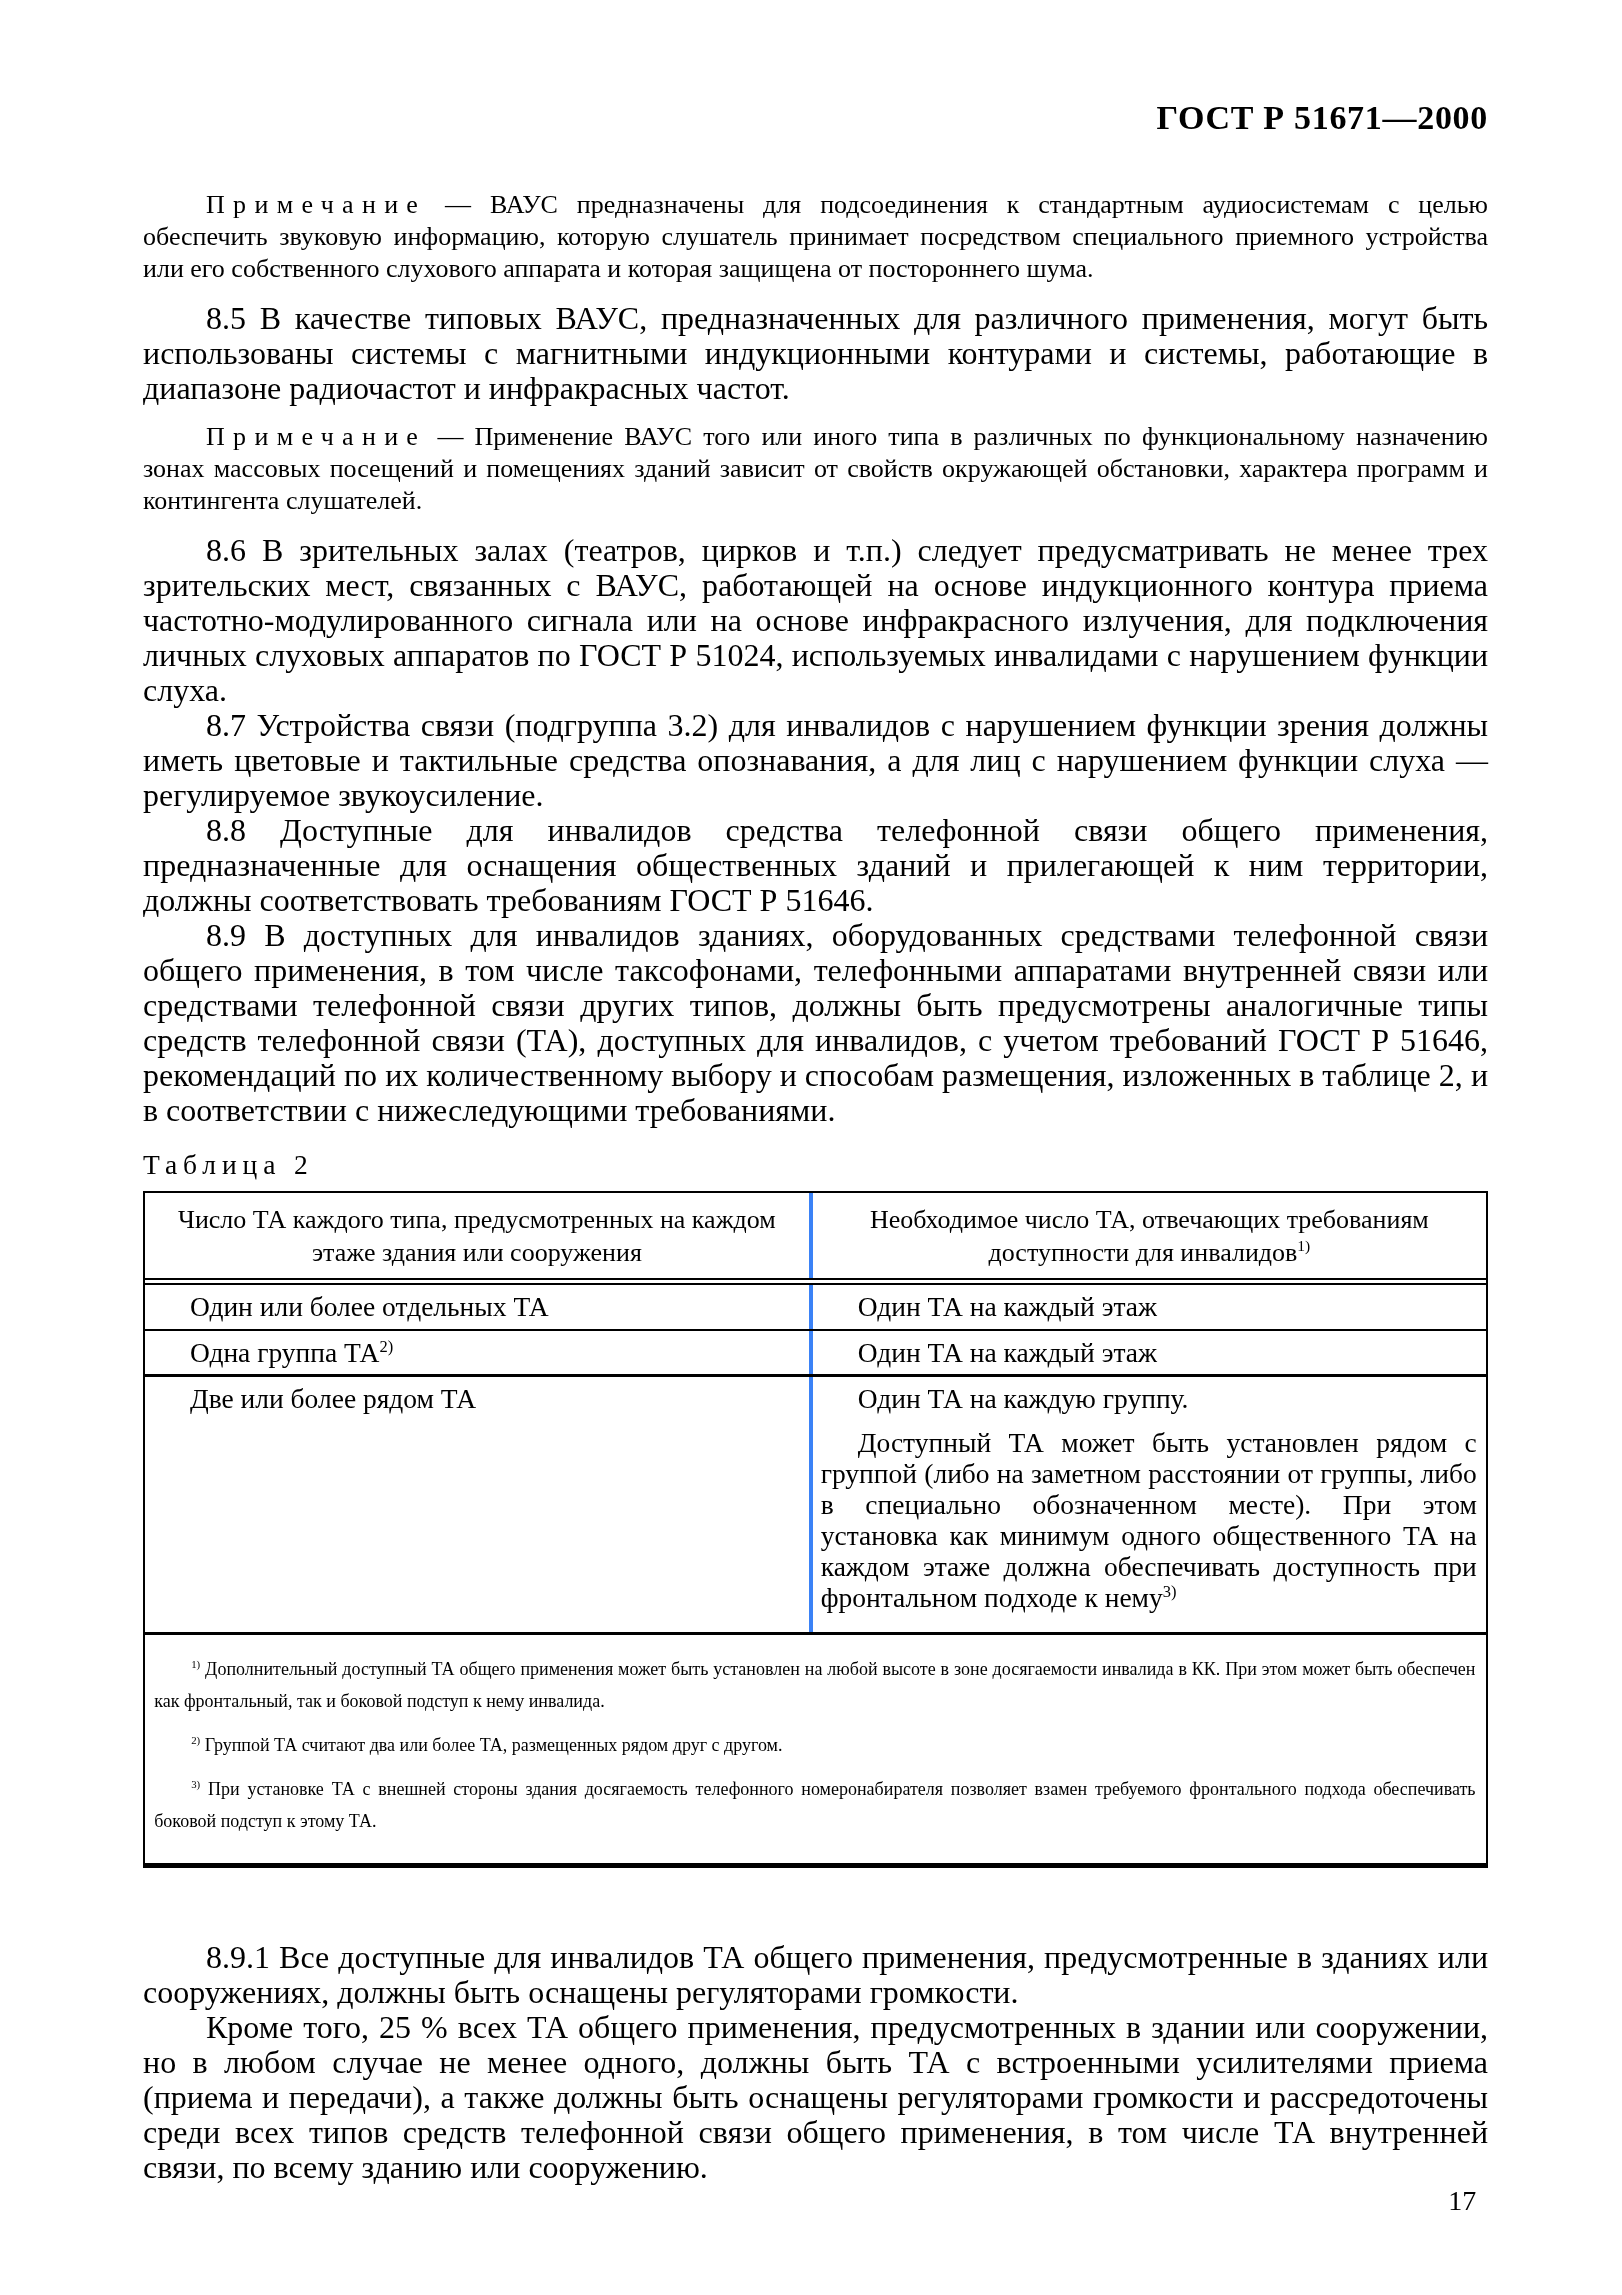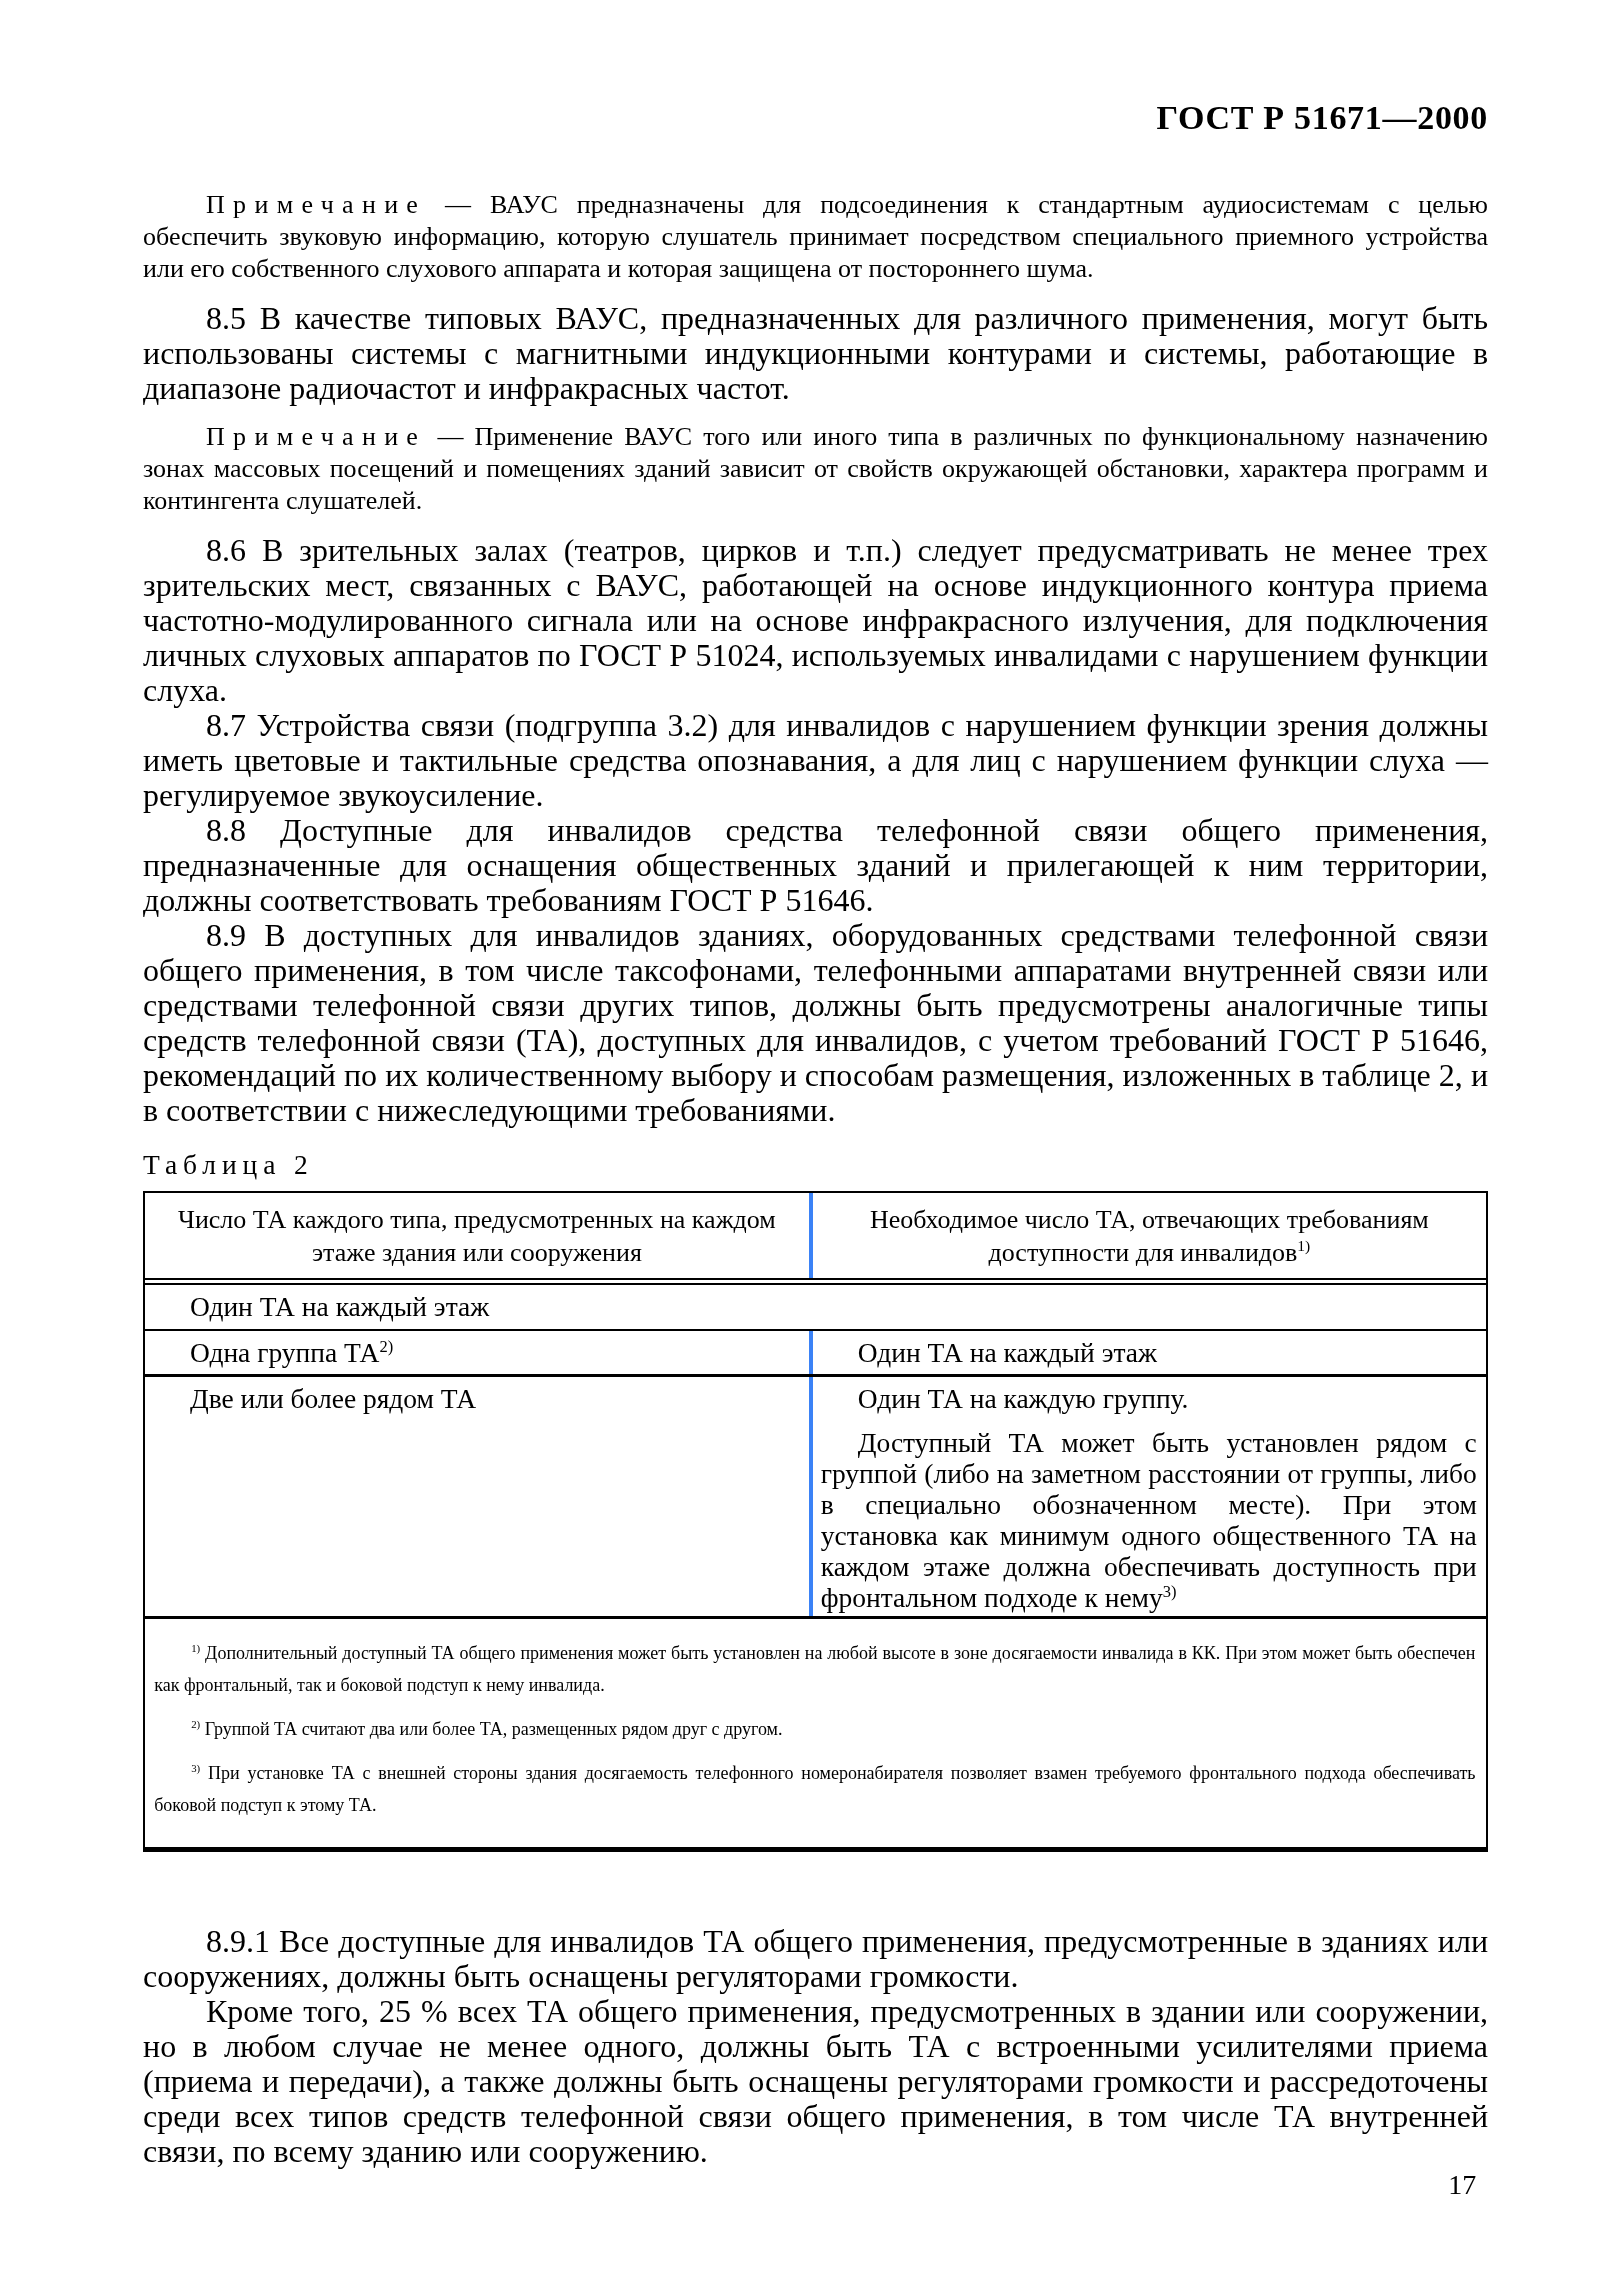--- a/index.html
+++ b/index.html
@@ -58,21 +58,21 @@
     min-height: 85px;
   }
   .t-r1 { border-bottom: 2px solid #000; }
   .t-r2 { border-bottom: 3.9px solid #000; }
   .t-r3 { border-bottom: 3.9px solid #000; }
   .t-cell {
     padding: 5.2px 9.2px 5.2px 7.9px;
     text-indent: 37px;
     line-height: 33px;
   }
-  .t-r3 .t-c2 { padding-bottom: 3px; }
+  .t-r3 .t-c2 { padding-bottom: 19px; }
   .t-para {
     text-align: justify;
     text-indent: 37px;
     line-height: 31px;
     padding: 0 9.2px 0 7.9px;
     margin-top: 6.5px;
   }
   .t-foot { padding: 6.5px 10.5px 26px 9.2px; font-size: 18px; }
   .fn {
     text-align: justify;
@@ -122,20 +122,21 @@
     <div class="t-row t-head">
       <div class="t-c1 t-hcell">
         <span>Число ТА каждого типа, предусмотренных на каждом этаже здания или сооружения</span>
       </div>
       <div class="t-c2 t-hcell">
         <span><span>Необходимое число ТА, отвечающих требованиям доступности для инвалидов</span><sup>1)</sup></span>
       </div>
     </div>
 
     <div class="t-row t-r1">
+      <div class="t-c1 t-cell">Один или более отдельных ТА</div>
       <div class="t-c2 t-cell">Один ТА на каждый этаж</div>
     </div>
 
     <div class="t-row t-r2">
       <div class="t-c1 t-cell"><span>Одна группа ТА</span><sup>2)</sup></div>
       <div class="t-c2 t-cell">Один ТА на каждый этаж</div>
     </div>
 
     <div class="t-row t-r3">
       <div class="t-c1 t-cell">Две или более рядом ТА</div>

